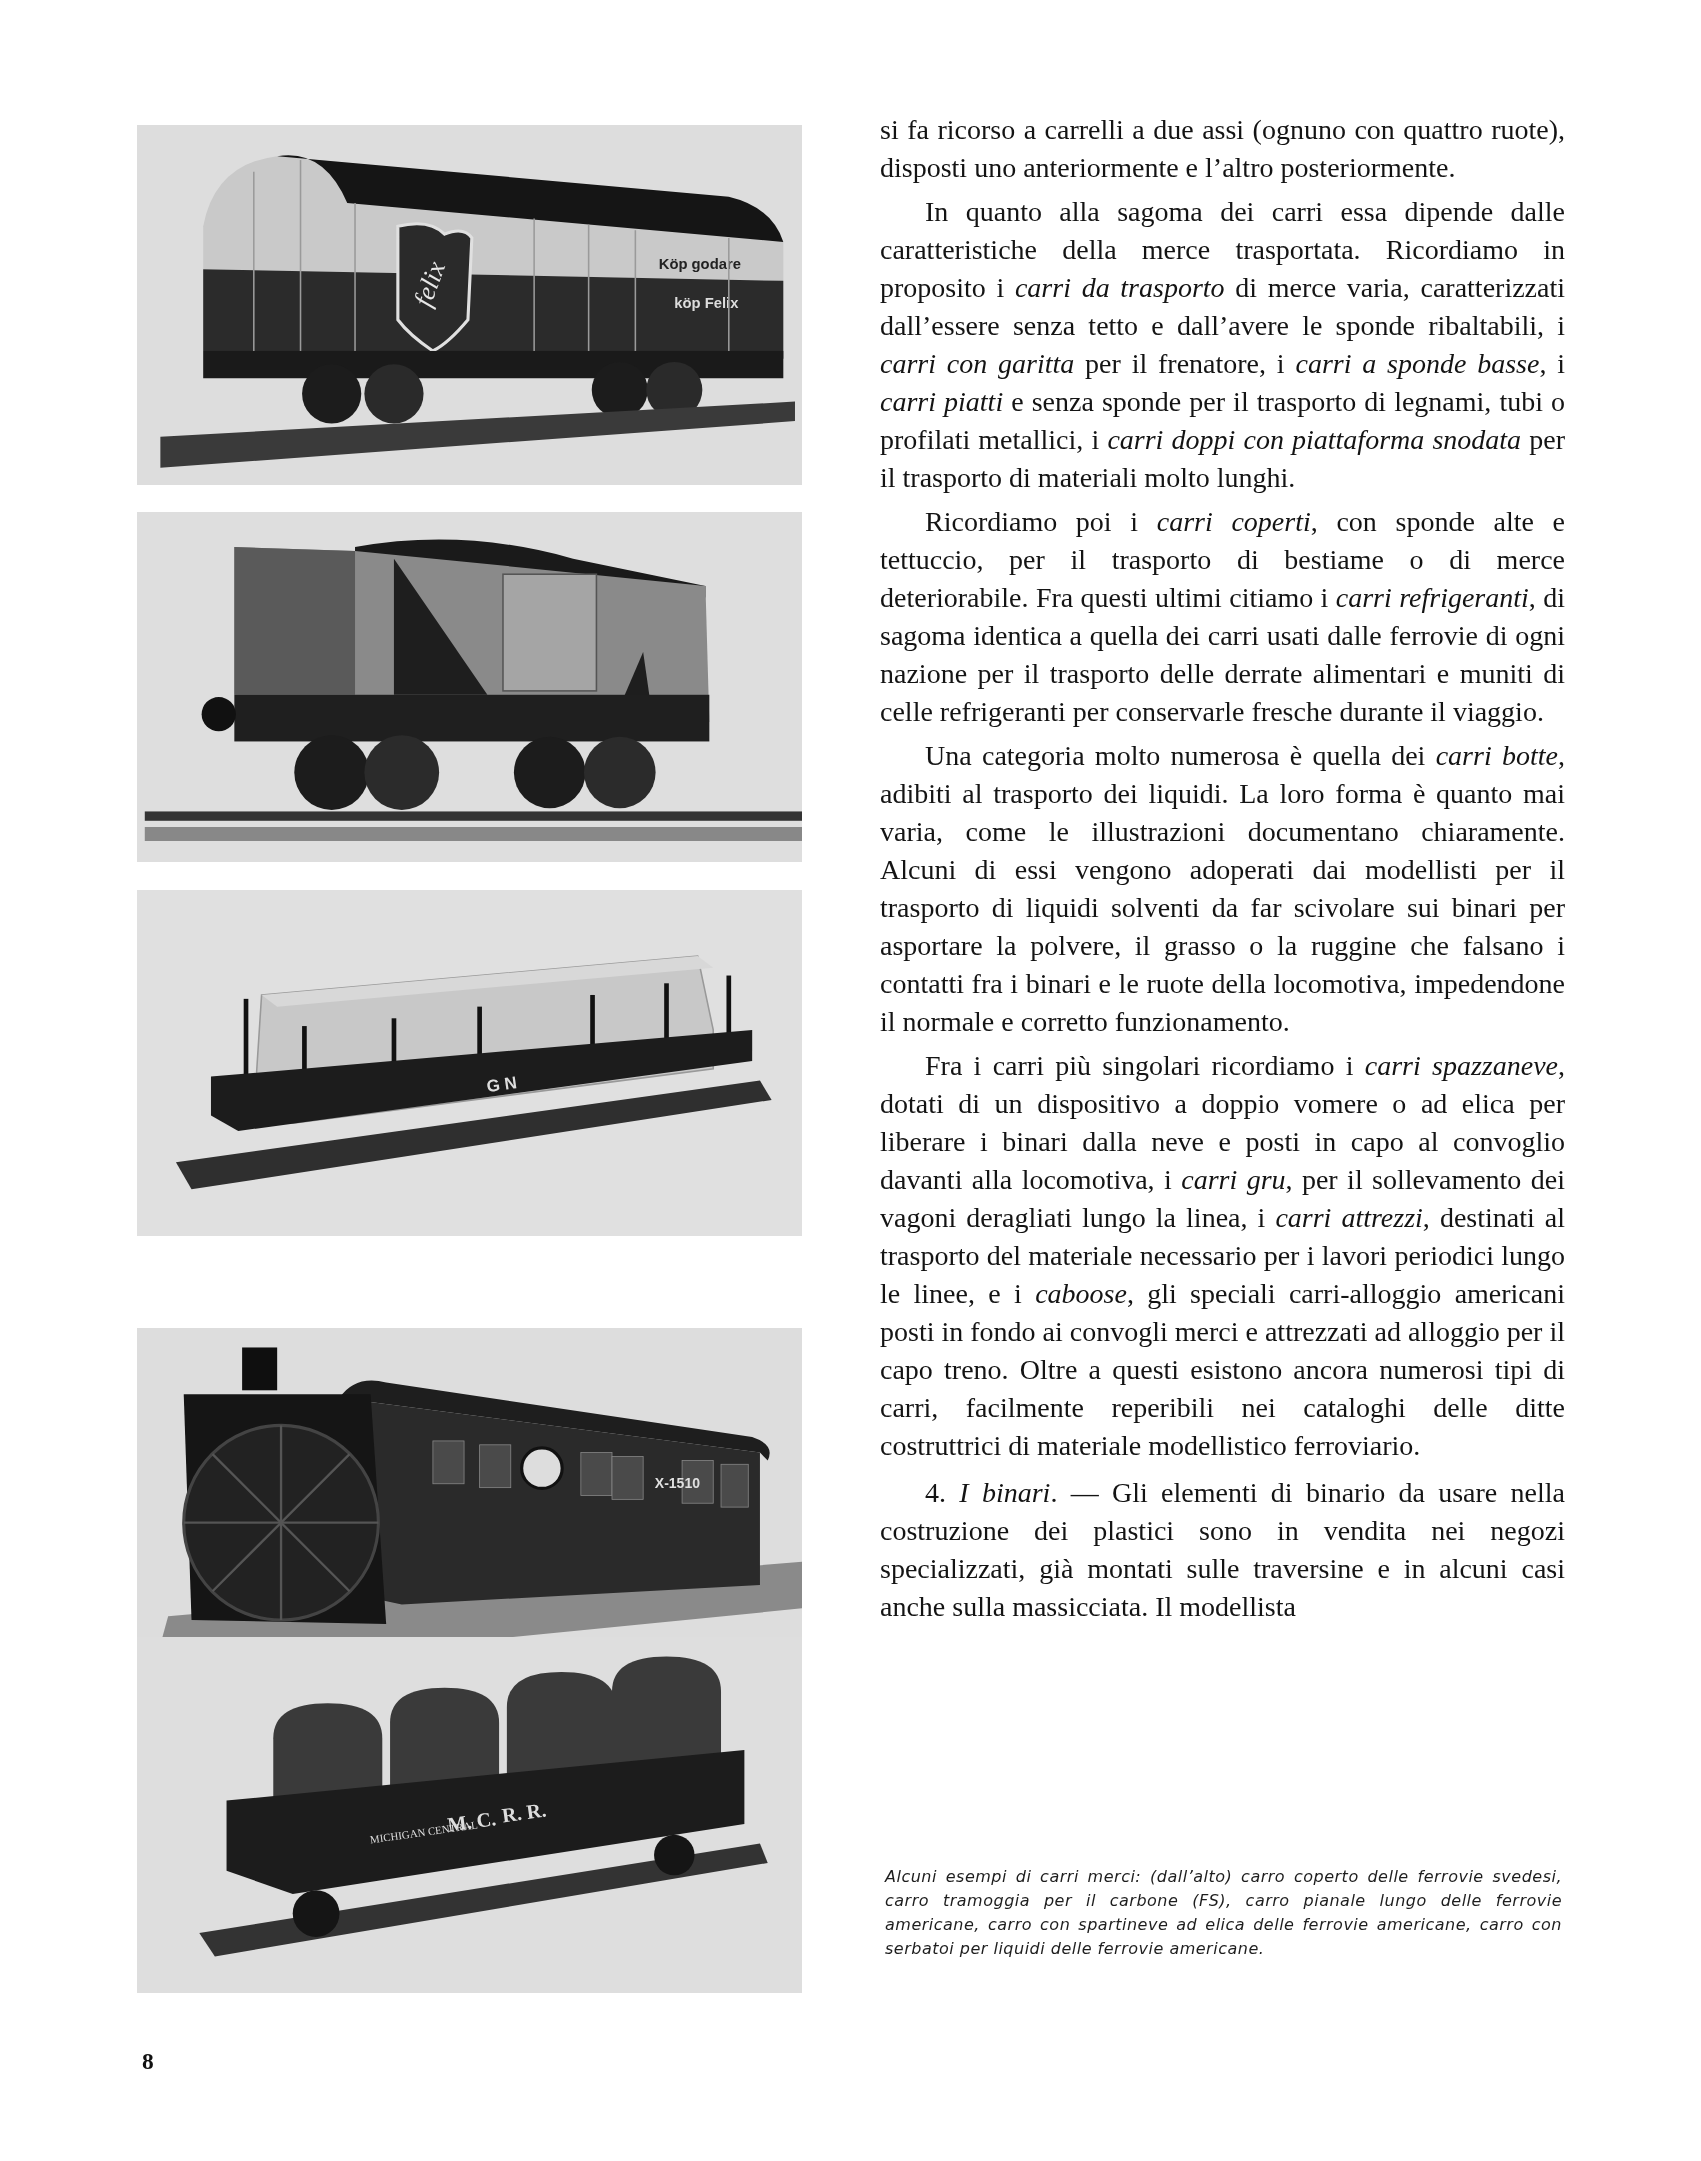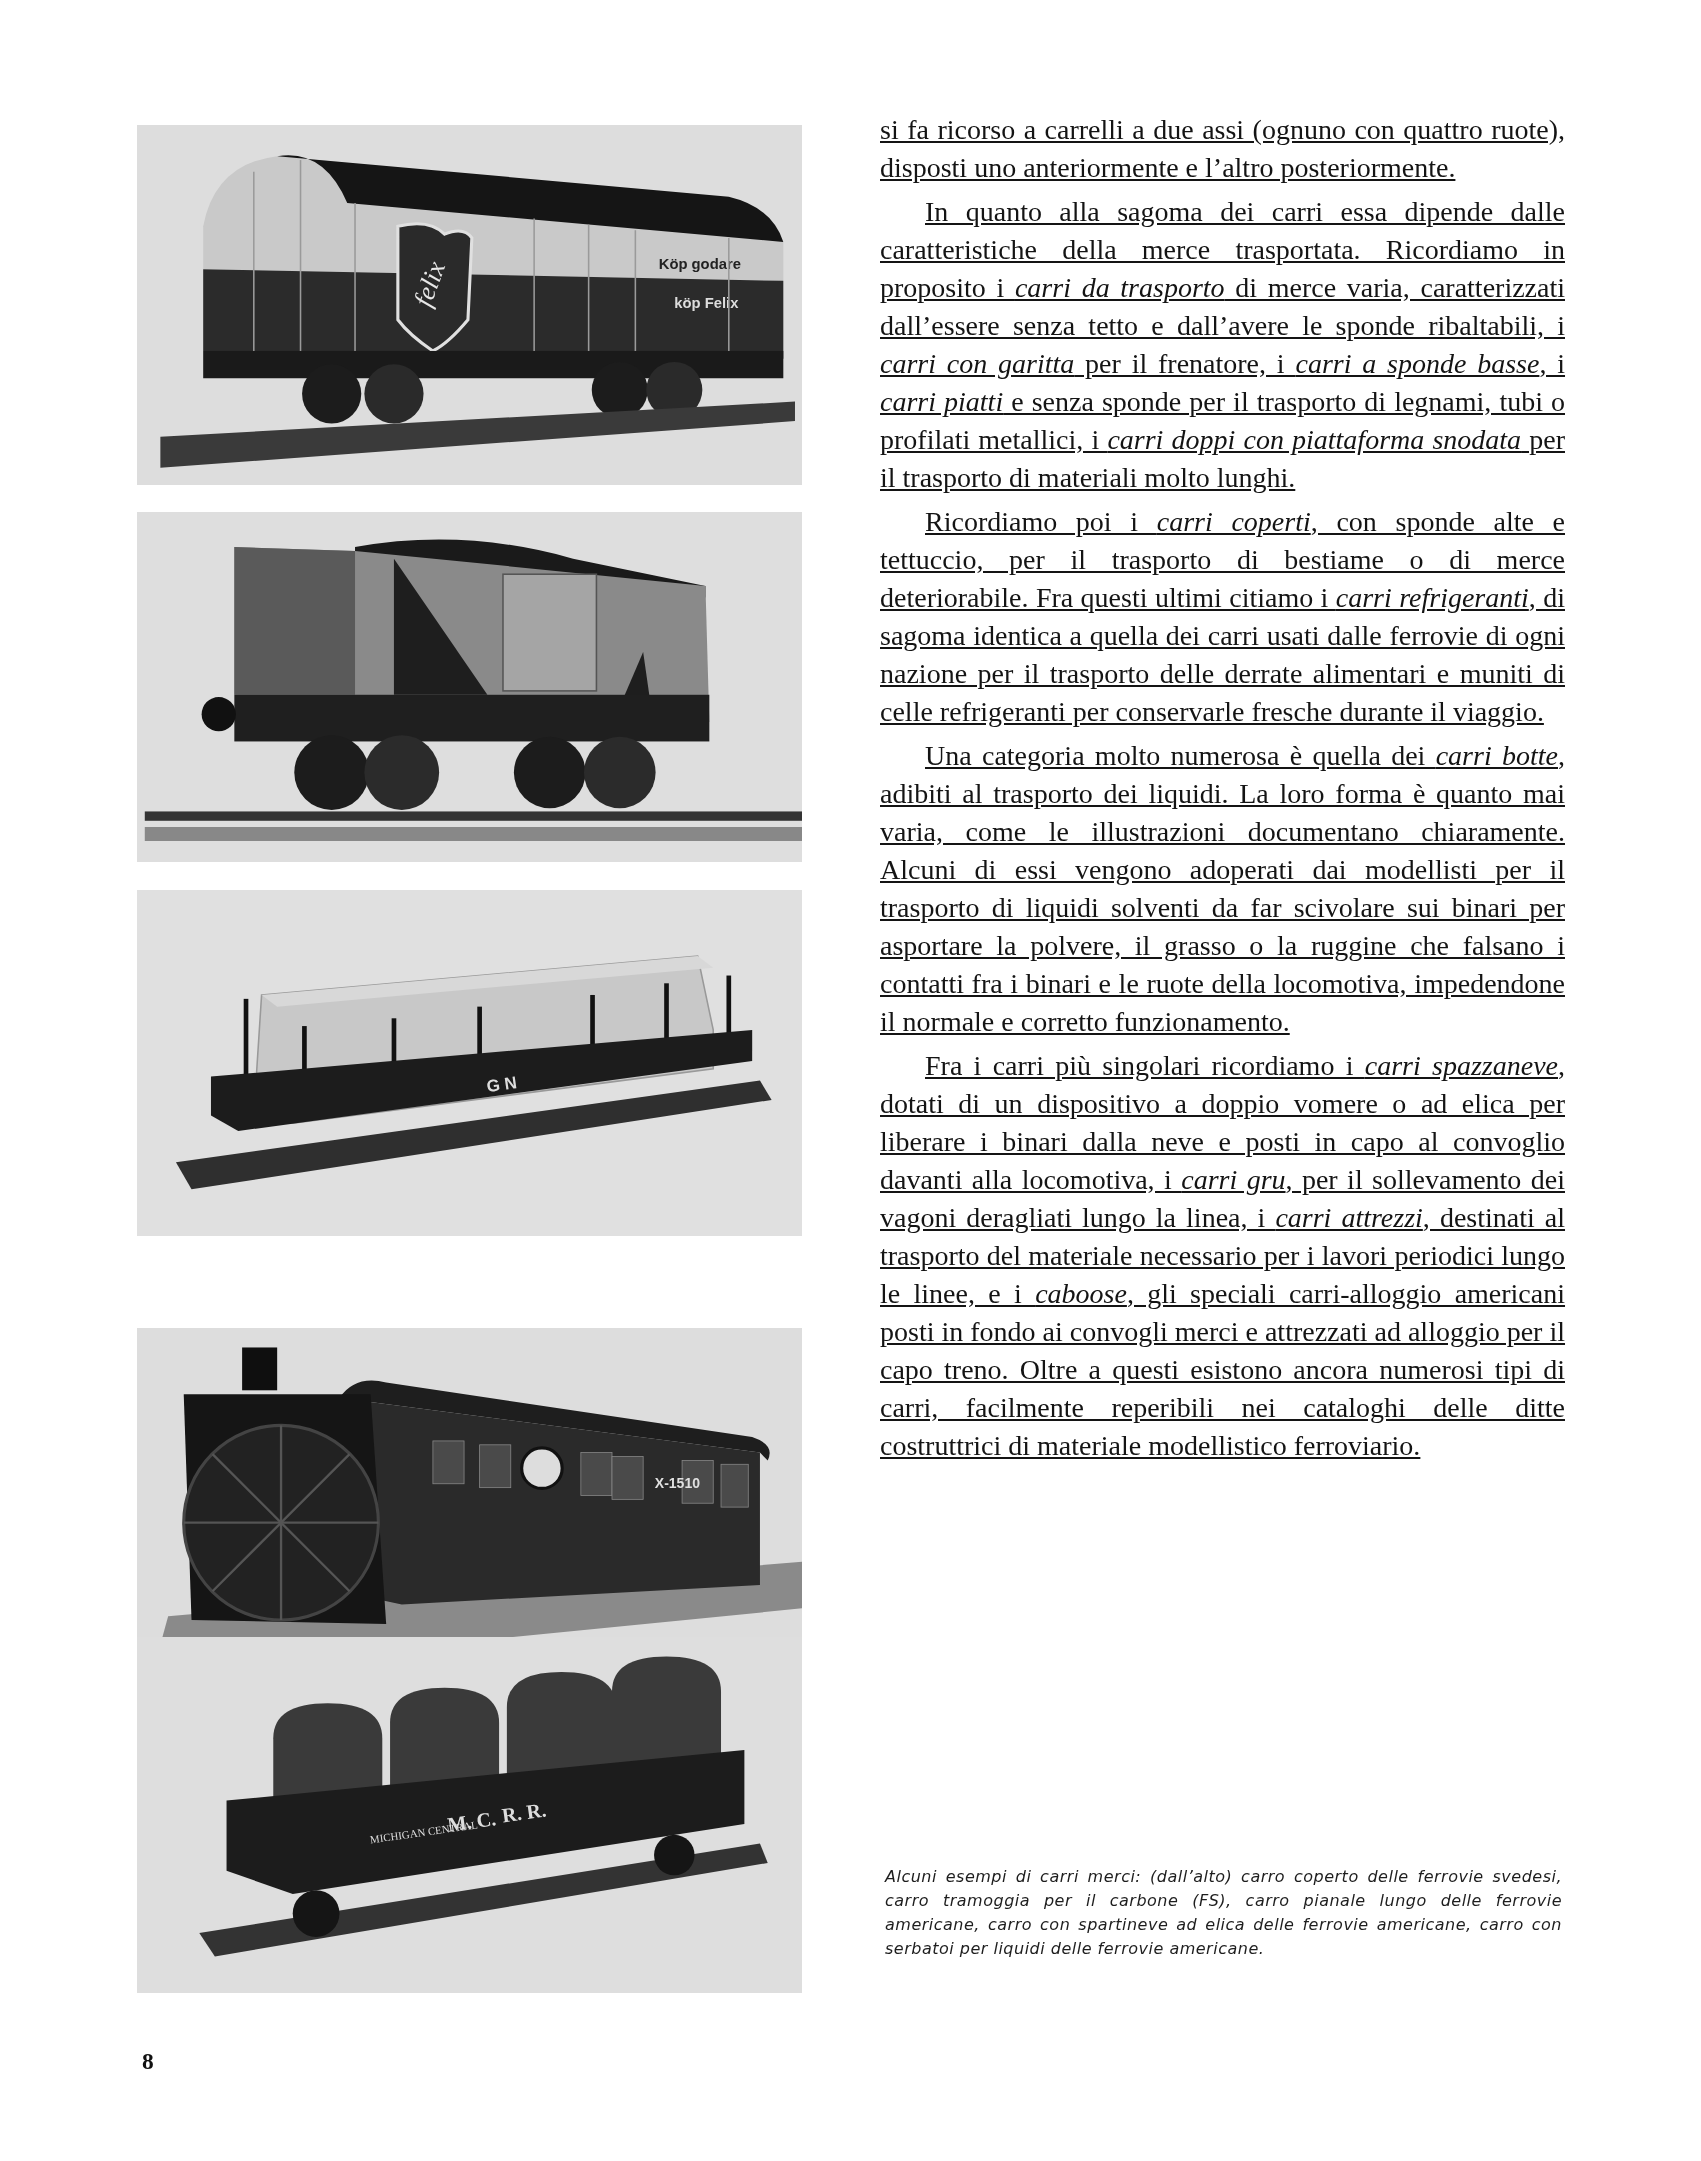--- a/index.html
+++ b/index.html
@@ -12,21 +12,21 @@
     #p1 { top: 125px; height: 360px; }
     #p2 { top: 512px; height: 350px; }
     #p3 { top: 890px; height: 346px; }
     #p4 { top: 1328px; height: 345px; }
     #p5 { top: 1637px; height: 356px; }
 
     .text-col {
       position: absolute; left: 880px; top: 111px; width: 685px;
       font-family: "Liberation Serif", "DejaVu Serif", serif;
       font-size: 28px; line-height: 38px; color: #141414;
-      text-align: justify; hyphens: manual; text-decoration: underline;
+      text-align: justify; hyphens: manual;
     }
     .text-col p { margin: 0; text-indent: 0; }
     .text-col p.ind { text-indent: 45px; margin-top: 6px; }
     .text-col p.gap { margin-top: 9.3px; }
     .text-col em { font-style: italic; }
     .caption {
       position: absolute; left: 885px; top: 1865px; width: 677px;
       font-family: "DejaVu Sans", "Liberation Sans", sans-serif;
       font-size: 16px; line-height: 24px; color: #1e1e1e;
       text-align: justify; letter-spacing: 0.5px; font-style: italic;
@@ -154,18 +154,19 @@
       <circle cx="690" cy="280" r="26" fill="#151515"></circle>
   </svg>
 </div>
 
 <div class="text-col" id="body-text">
     <p><span>si fa ricorso a carrelli a due assi (ognuno con quattro ruote), disposti uno anteriormente e l’altro poste­riormente.</span></p>
     <p class="ind"><span>In quanto alla sagoma dei carri essa dipende dalle caratteristiche della merce trasportata. Ricor­diamo in proposito i </span><em>carri da trasporto</em><span> di merce varia, caratterizzati dall’essere senza tetto e dall’avere le sponde ribaltabili, i </span><em>carri con garitta</em><span> per il frenatore, i </span><em>carri a sponde basse</em><span>, i </span><em>carri piatti</em><span> e senza sponde per il trasporto di legnami, tubi o profilati metallici, i </span><em>carri doppi con piattaforma snodata</em><span> per il trasporto di materiali molto lunghi.</span></p>
     <p class="ind"><span>Ricordiamo poi i </span><em>carri coperti</em><span>, con sponde alte e tettuccio, per il trasporto di bestiame o di merce deteriorabile. Fra questi ultimi citiamo i </span><em>carri refri­geranti</em><span>, di sagoma identica a quella dei carri usati dalle ferrovie di ogni nazione per il trasporto delle derrate alimentari e muniti di celle refrigeranti per conservarle fresche durante il viaggio.</span></p>
     <p class="ind"><span>Una categoria molto numerosa è quella dei </span><em>carri botte</em><span>, adibiti al trasporto dei liquidi. La loro forma è quanto mai varia, come le illustrazioni documen­tano chiaramente. Alcuni di essi vengono adoperati dai modellisti per il trasporto di liquidi solventi da far scivolare sui binari per asportare la polvere, il grasso o la ruggine che falsano i contatti fra i bi­nari e le ruote della locomotiva, impedendone il normale e corretto funzionamento.</span></p>
     <p class="ind"><span>Fra i carri più singolari ricordiamo i </span><em>carri spaz­zaneve</em><span>, dotati di un dispositivo a doppio vomere o ad elica per liberare i binari dalla neve e posti in capo al convoglio davanti alla locomotiva, i </span><em>carri gru</em><span>, per il sollevamento dei vagoni deragliati lungo la linea, i </span><em>carri attrezzi</em><span>, destinati al trasporto del mate­riale necessario per i lavori periodici lungo le linee, e i </span><em>caboose</em><span>, gli speciali carri-alloggio americani posti in fondo ai convogli merci e attrezzati ad alloggio per il capo treno. Oltre a questi esistono ancora numerosi tipi di carri, facilmente reperibili nei cata­loghi delle ditte costruttrici di materiale modellistico ferroviario.</span></p>
+    <p class="ind gap"><span>4. </span><em>I binari</em><span>. — Gli elementi di binario da usare nella costruzione dei plastici sono in vendita nei negozi specializzati, già montati sulle traversine e in alcuni casi anche sulla massicciata. Il modellista</span></p>
   </div>
 
 <div class="caption">Alcuni esempi di carri merci: (dall’alto) carro coperto delle ferrovie svedesi, carro tramoggia per il carbone (FS), carro pianale lungo delle ferrovie americane, carro con spartineve ad elica delle ferrovie americane, carro con serbatoi per liquidi delle ferrovie americane.</div>
 
 <div class="page-number">8</div>
 
 
 </body></html>

